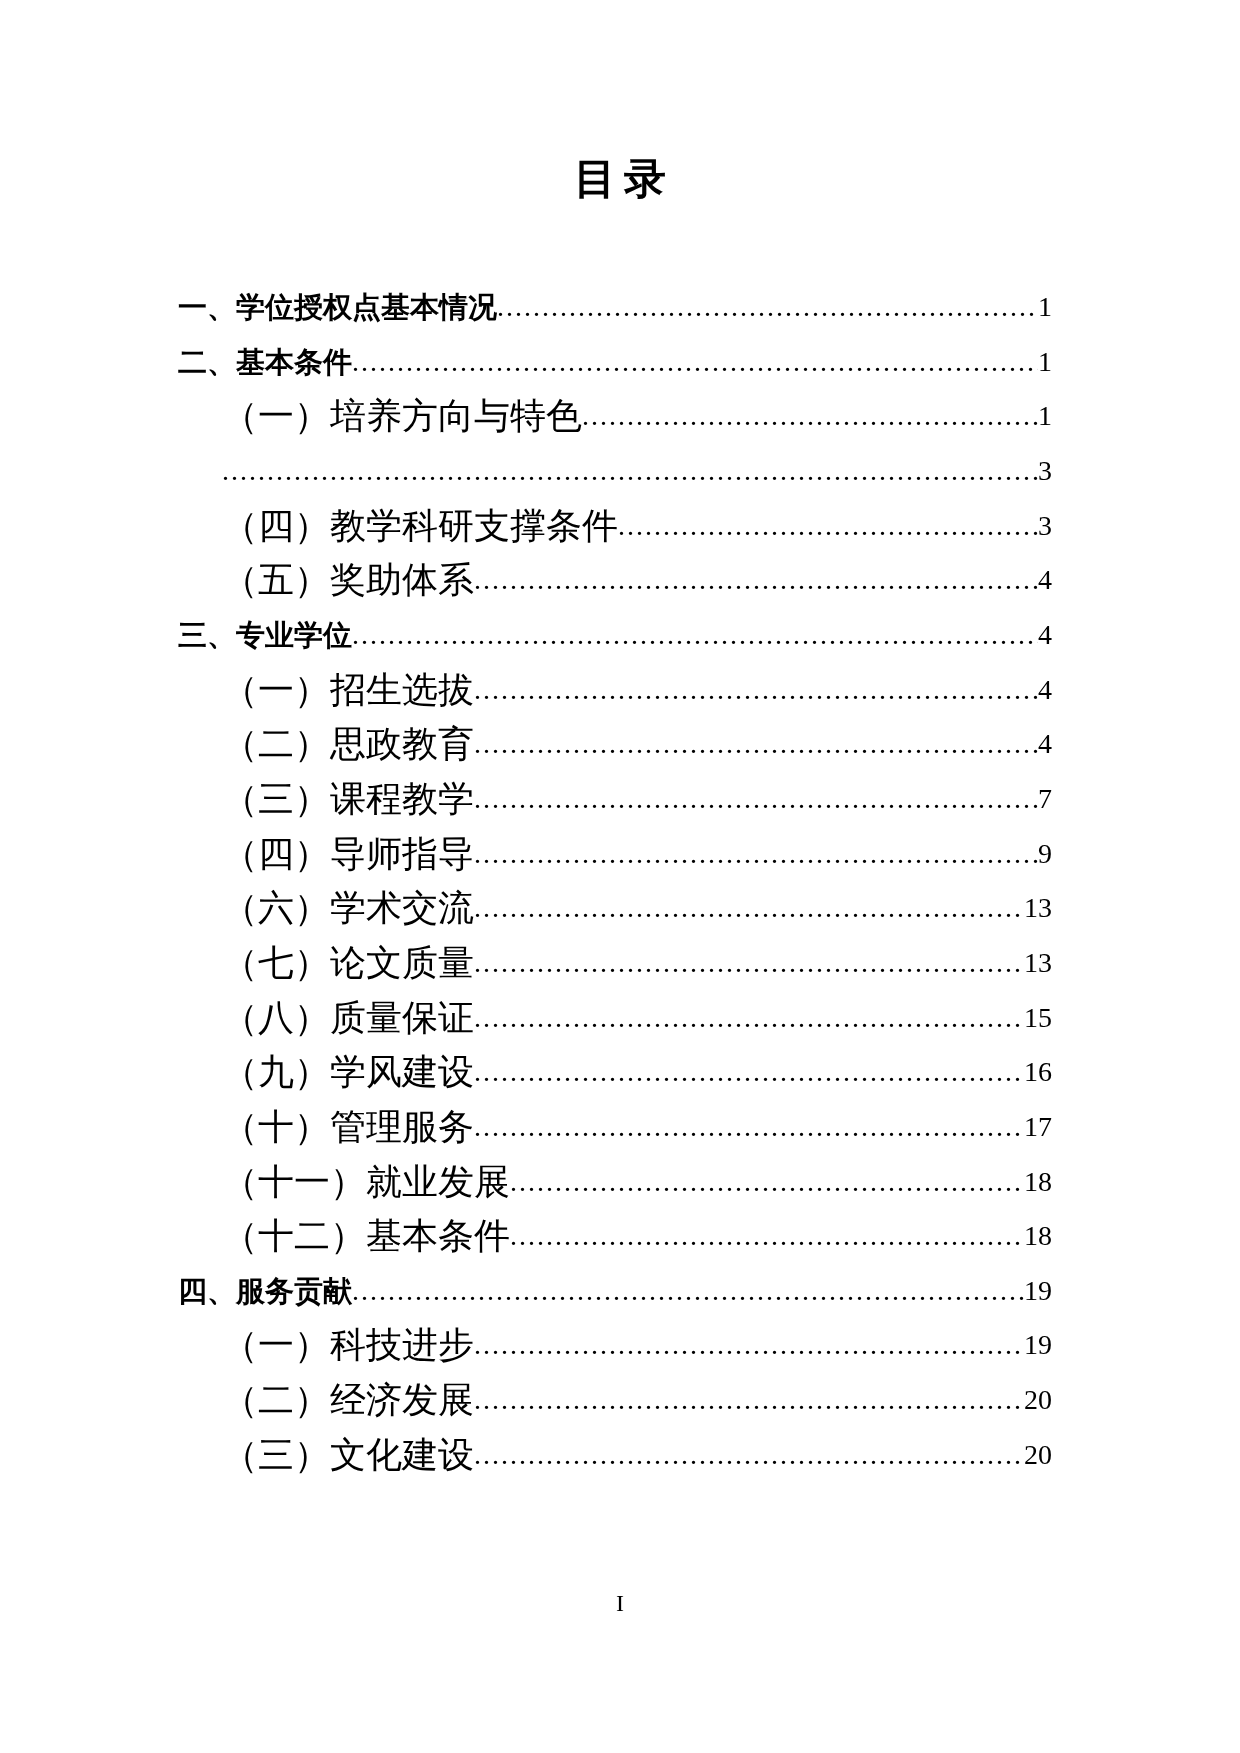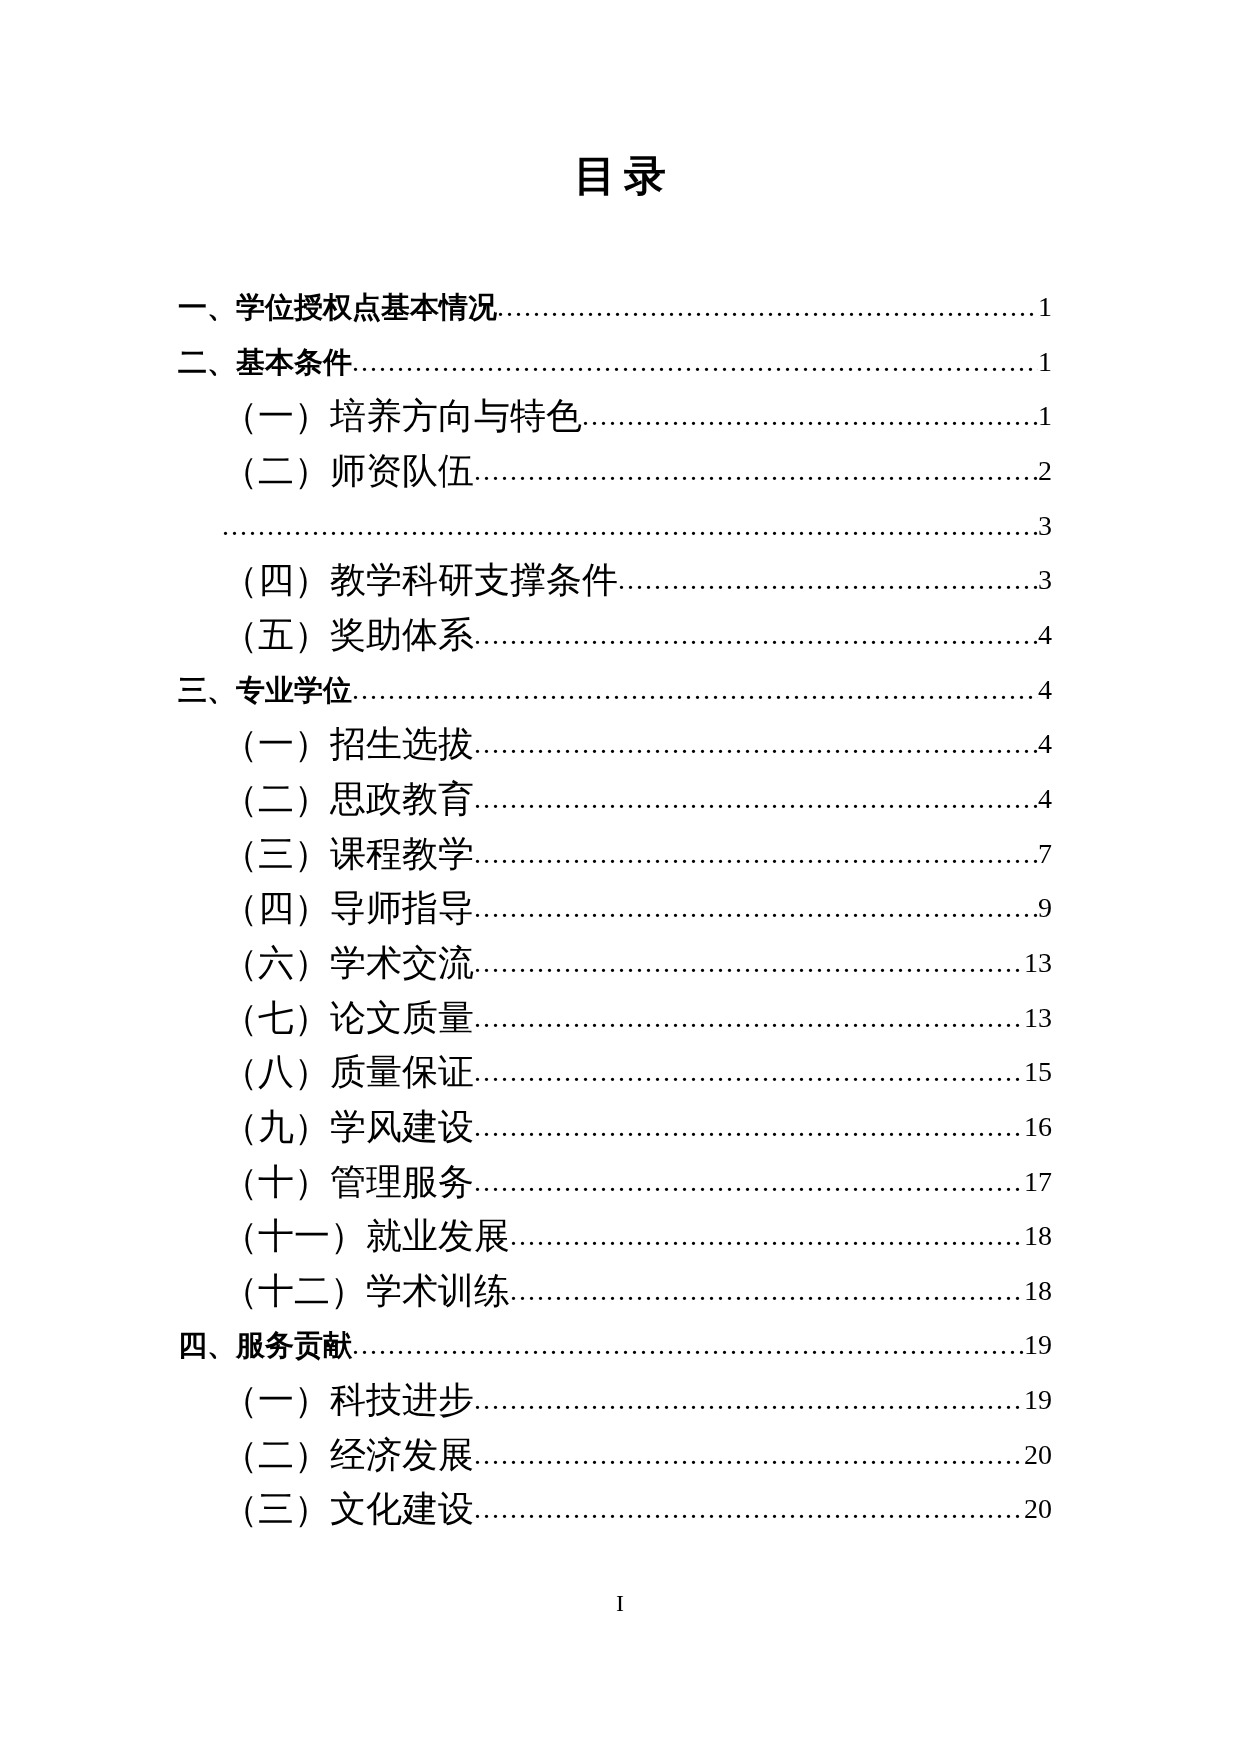--- a/index.html
+++ b/index.html
@@ -12,21 +12,21 @@
     font-family:"Liberation Serif","DejaVu Serif",serif;
     overflow:hidden;
     box-sizing:border-box;
   }
   .toc-title{
     position:absolute;
     top:158px;
     left:0;
     right:0;
     text-align:center;
-    font-family:Liberation Mono, monospace;
+    font-family:Liberation Serif, serif;
     font-weight:bold;
     font-size:42px;
     line-height:1;
     letter-spacing:8px;
     padding-left:8px; 
   }
   .toc-list{
     position:absolute;
     top:280px;
     left:178px;
@@ -97,25 +97,20 @@
     <span class="leader"></span>
     <span class="entry-page">1</span>
   </div>
 
   <div class="toc-row lv2">
     <span class="entry-label">（一）培养方向与特色</span>
     <span class="leader"></span>
     <span class="entry-page">1</span>
   </div>
 
-  <div class="toc-row lv2">
-    <span class="entry-label">（二）师资队伍</span>
-    <span class="leader"></span>
-    <span class="entry-page">2</span>
-  </div>
 
   <div class="toc-row lv2">
     <span class="leader"></span>
     <span class="entry-page">3</span>
   </div>
 
   <div class="toc-row lv2">
     <span class="entry-label">（四）教学科研支撑条件</span>
     <span class="leader"></span>
     <span class="entry-page">3</span>
@@ -188,21 +183,21 @@
     <span class="entry-page">17</span>
   </div>
 
   <div class="toc-row lv2">
     <span class="entry-label">（十一）就业发展</span>
     <span class="leader"></span>
     <span class="entry-page">18</span>
   </div>
 
   <div class="toc-row lv2">
-    <span class="entry-label">（十二）学术训练</span>
+    <span class="entry-label">（十二）基本条件</span>
     <span class="leader"></span>
     <span class="entry-page">18</span>
   </div>
 
   <div class="toc-row lv1">
     <span class="entry-label">四、服务贡献</span>
     <span class="leader"></span>
     <span class="entry-page">19</span>
   </div>
 

